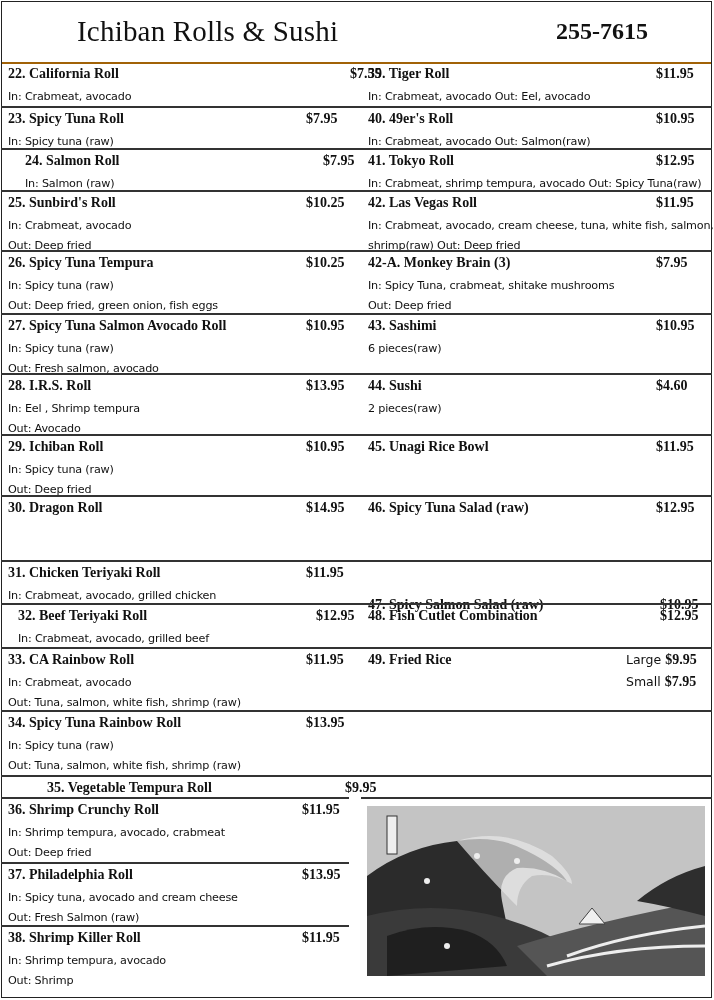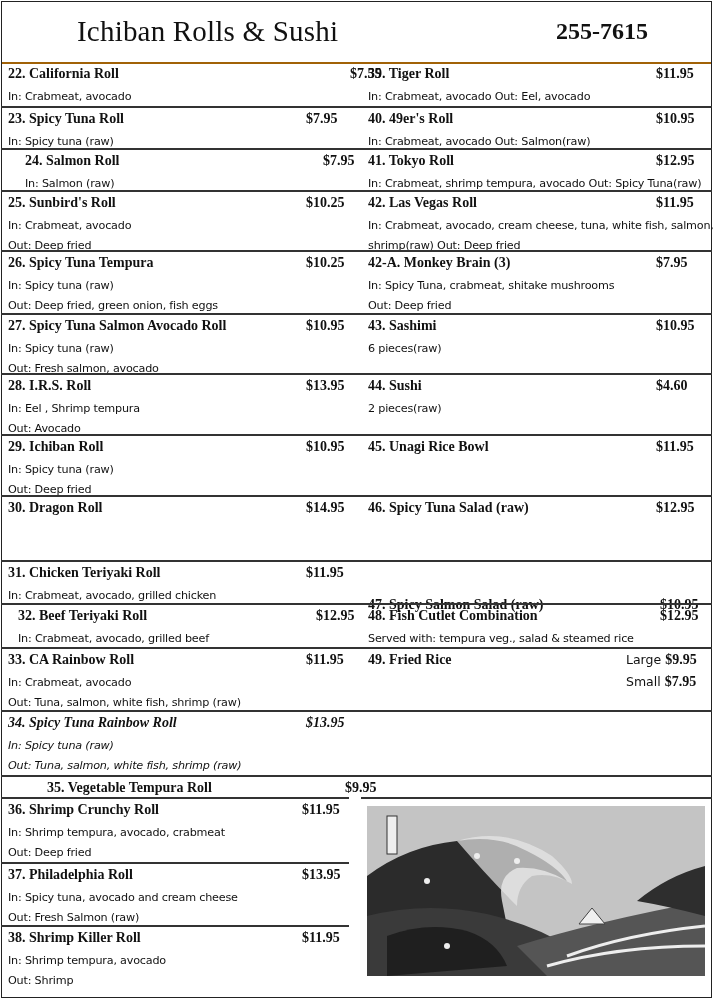--- a/index.html
+++ b/index.html
@@ -109,21 +109,21 @@
       </div>
     </div>
     <div class="cell" style="left: 1px; top: 647px; width: 360px; height: 63px;">
       <div class="name">33. CA Rainbow Roll</div>
       <div class="price" style="left: 305px;">$11.95</div>
       <div class="desc">
         <div>In: Crabmeat, avocado</div>
         <div>Out: Tuna, salmon, white fish, shrimp (raw)</div>
       </div>
     </div>
-    <div class="cell" style="left: 1px; top: 710px; width: 360px; height: 55px; font-style: italic;">
+    <div class="cell" style="left: 1px; top: 710px; width: 360px; height: 55px;">
       <div class="name">34. Spicy Tuna Rainbow Roll</div>
       <div class="price" style="left: 305px;">$13.95</div>
       <div class="desc">
         <div>In: Spicy tuna (raw)</div>
         <div>Out: Tuna, salmon, white fish, shrimp (raw)</div>
       </div>
     </div>
     <div class="cell" style="left: 1px; top: 775px; width: 360px; height: 22px; margin-left: 39px;">
       <div class="name">35. Vegetable Tempura Roll</div>
       <div class="price" style="left: 305px;">$9.95</div>
@@ -211,23 +211,20 @@
       <div class="name">46. Spicy Tuna Salad (raw)</div>
       <div class="price" style="left: 295px;">$12.95</div>
     </div>
     <div class="cell" style="left: 361px; top: 560px; width: 350px; height: 43px; margin-top: 32px;">
       <div class="name">47. Spicy Salmon Salad (raw)</div>
       <div class="price" style="left: 299px;">$10.95</div>
     </div>
     <div class="cell" style="left: 361px; top: 603px; width: 350px; height: 44px;">
       <div class="name">48. Fish Cutlet Combination</div>
       <div class="price" style="left: 299px;">$12.95</div>
-      <div class="desc">
-        <div>Served with: tempura veg., salad &amp; steamed rice</div>
-      </div>
     </div>
     <div class="cell" style="left: 361px; top: 647px; width: 350px; height: 63px; text-align: right;">
       <div class="name">49. Fried Rice</div>
       <div class="size-line" style="left: 265px; top: 5px;"><span>Large</span><span> </span><b>$9.95</b></div>
       <div class="size-line" style="left: 265px; top: 27px;"><span>Small</span><span> </span><b>$7.95</b></div>
     </div>
     <div class="hline" style="left: 1px; top: 106px; width: 711px;"></div>
     <div class="hline" style="left: 1px; top: 148px; width: 711px;"></div>
     <div class="hline" style="left: 1px; top: 190px; width: 711px;"></div>
     <div class="hline" style="left: 1px; top: 250px; width: 711px;"></div>

